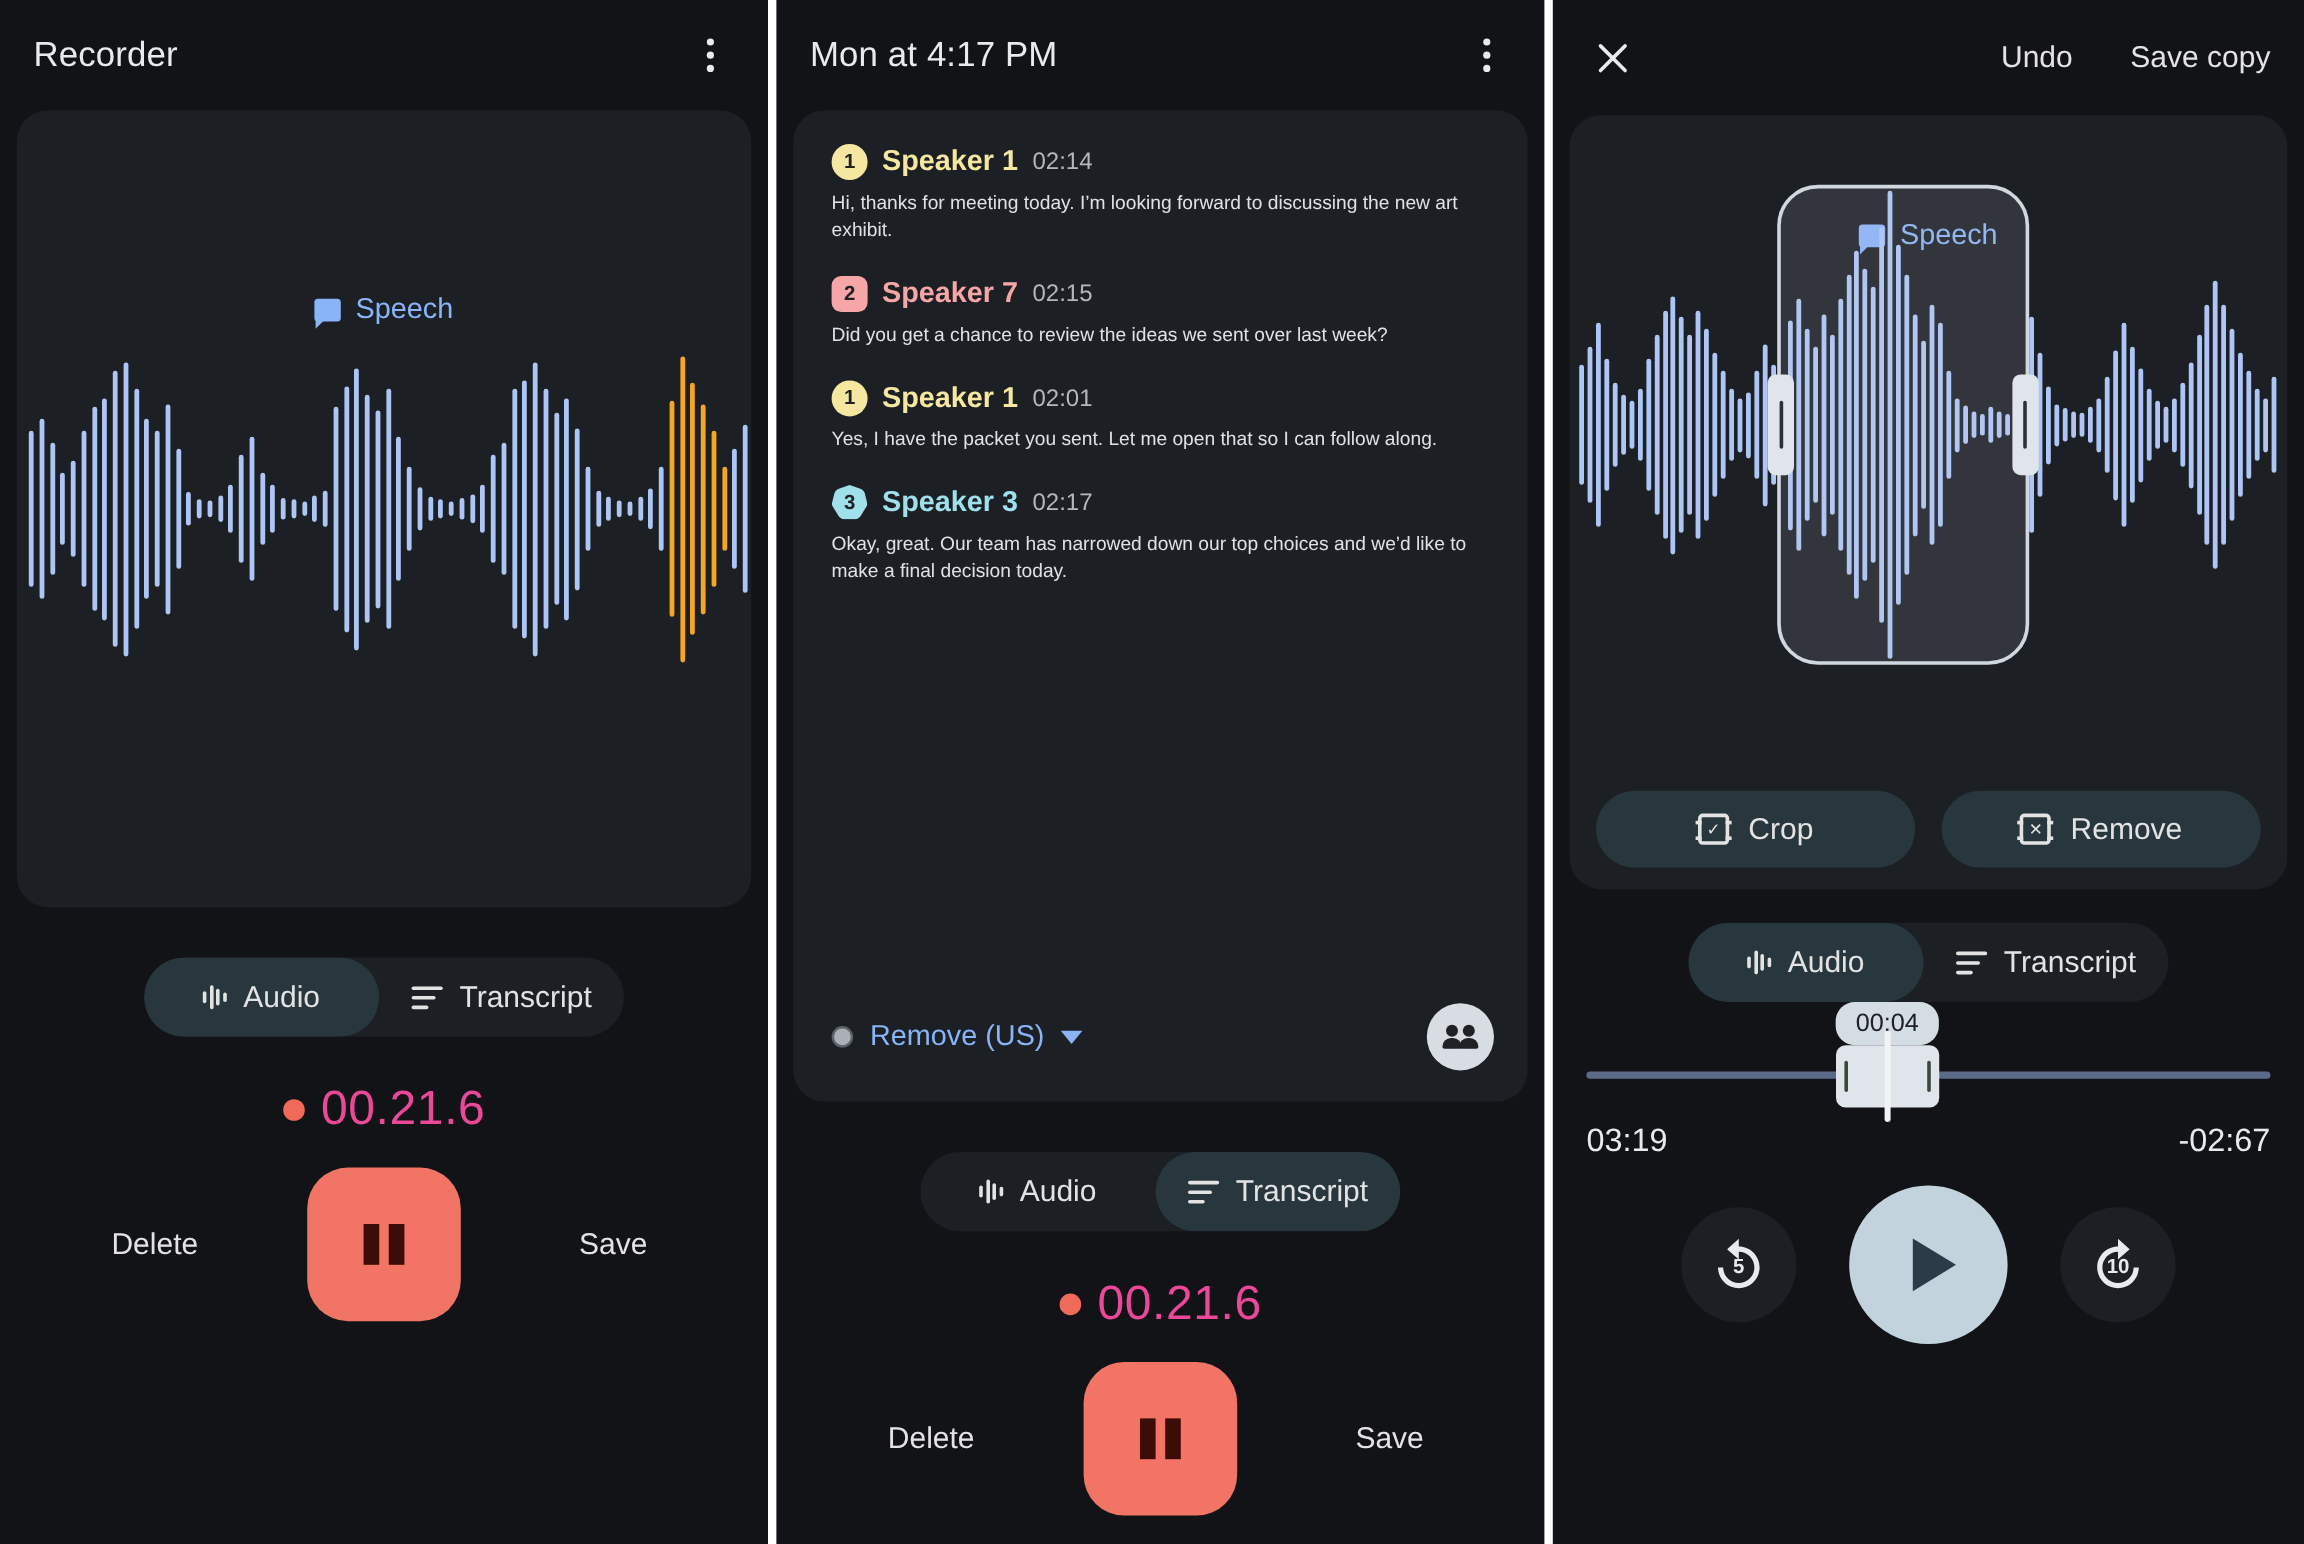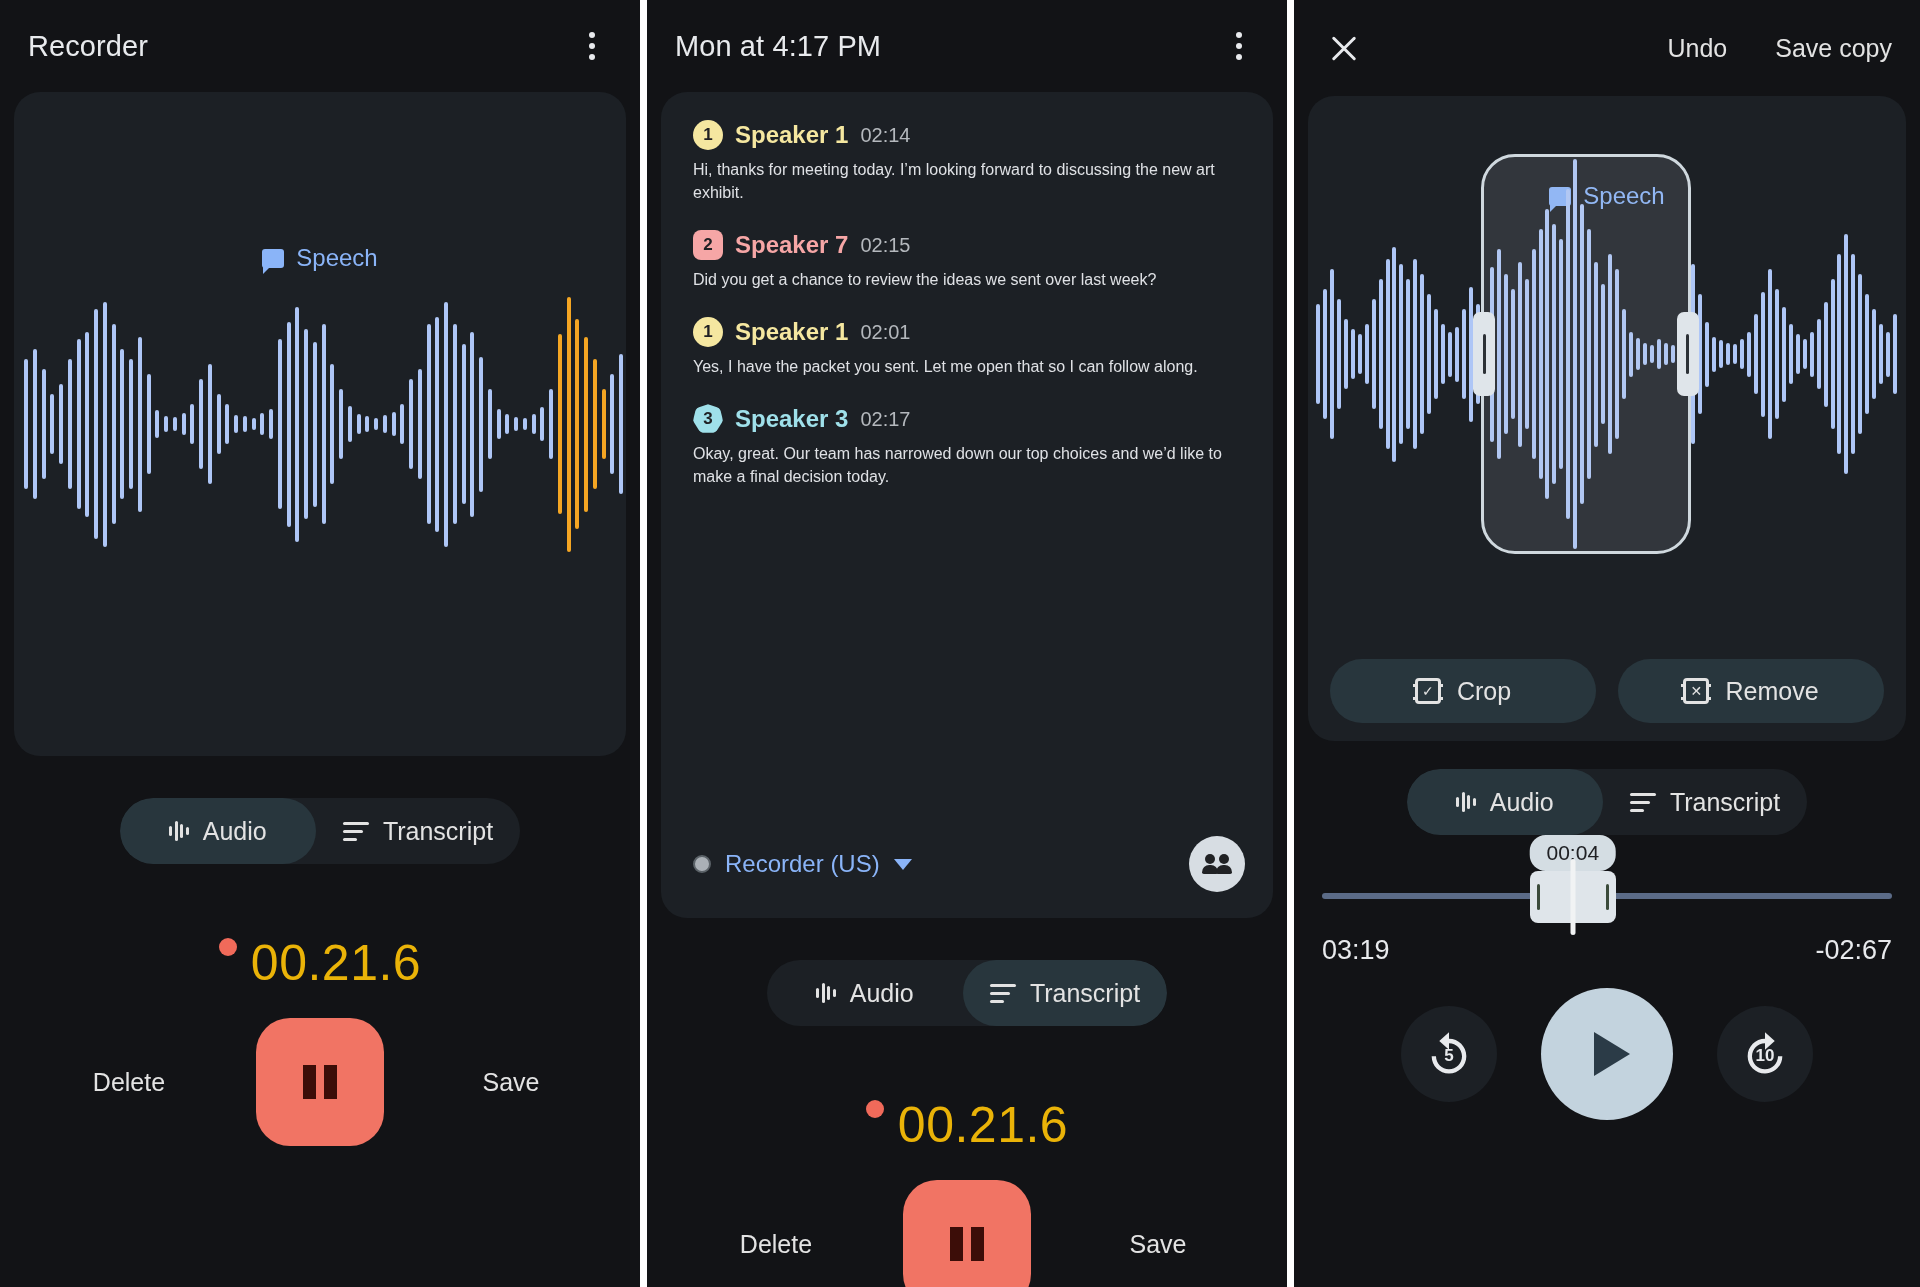--- a/index.html
+++ b/index.html
@@ -65,21 +65,21 @@
   }
   .tab.active { background: #28363d; }
   .tab .ico { display: flex; align-items: center; gap: 2.5px; height: 22px; }
   .tab .ico i { width: 3px; background: #e3e3e3; border-radius: 2px; display: block; }
   .tab .lines { display: flex; flex-direction: column; gap: 5px; width: 26px; }
   .tab .lines i { height: 3px; background: #e3e3e3; border-radius: 2px; display: block; }
 
   
   .timer { display: flex; align-items: center; justify-content: center; gap: 14px; }
   .rec-dot { width: 18px; height: 18px; border-radius: 50%; background: #f06a5a; }
-  .timer-text { color: #eab308; font-size: 50px; letter-spacing: .5px; margin-top: 32px; }
+  .timer-text { color: #ec4899; font-size: 40px; letter-spacing: .5px; }
   .transport { display: flex; align-items: center; justify-content: center; gap: 72px; }
   .t-label { color: #e3e3e3; font-size: 25px; width: 110px; text-align: center; }
   .pause-btn {
     width: 128px; height: 128px; border-radius: 34px; background: #f17464;
     display: flex; align-items: center; justify-content: center; gap: 8px;
   }
   .pause-btn i { width: 13px; height: 34px; background: #3c0d08; display: block; }
 
   
   .tcard {
@@ -385,21 +385,21 @@
             <div class="entry-head">
               <span class="badge b3">3</span>
               <span class="sp-name c3">Speaker 3</span>
               <span class="sp-time">02:17</span>
             </div>
             <div class="sp-text">Okay, great. Our team has narrowed down our top choices and we’d like to make a final decision today.</div>
           </div>
         </div>
       <div class="lang-row">
         <span class="lang-dot"></span>
-        <span class="lang-text">Recorder (US)</span>
+        <span class="lang-text">Remove (US)</span>
         <span class="caret"></span>
         <span class="people-btn">
           <span class="people-ico">
             <span class="h1"></span>
               <span class="h2"></span>
               <span class="b1"></span>
               <span class="b2"></span>
           </span>
         </span>
       </div>

